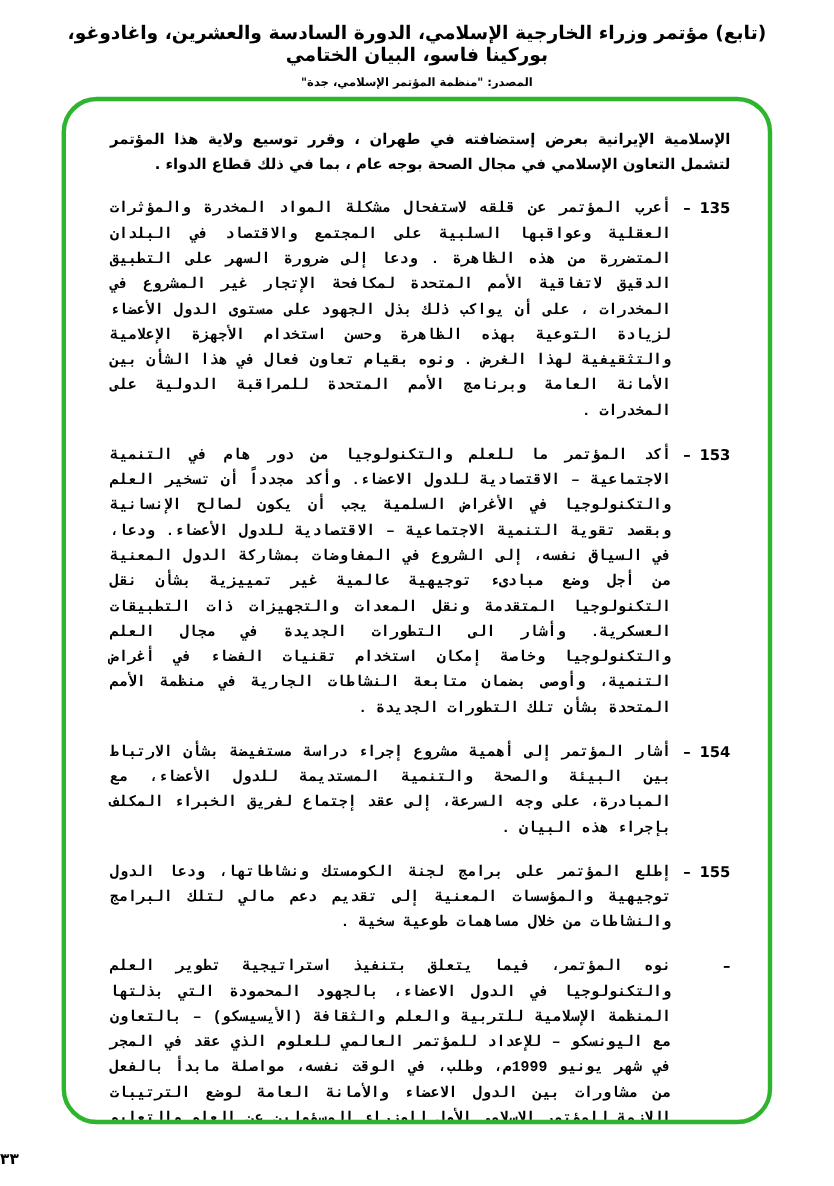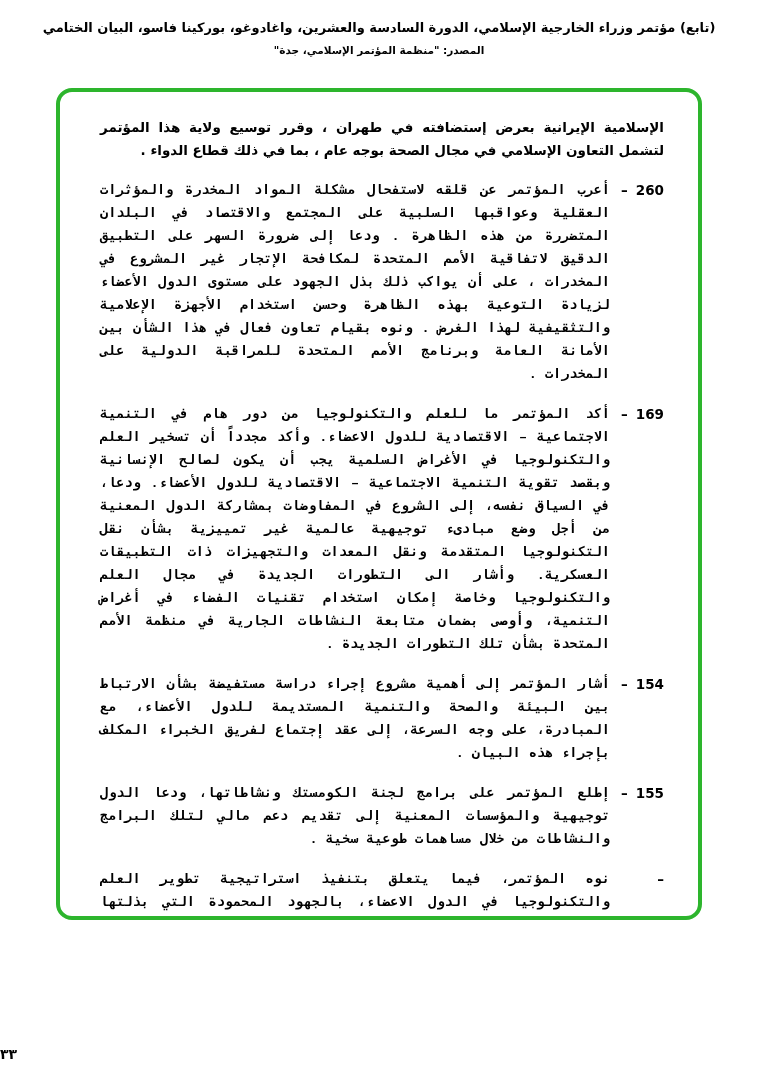--- a/index.html
+++ b/index.html
@@ -12,37 +12,37 @@
     font-family: "DejaVu Sans", sans-serif;
     position: relative;
     overflow: hidden;
   }
   .header {
     direction: rtl;
     text-align: center;
     padding-top: 20px;
   }
   .header-line1 {
-    font-size: 13px;
+    font-size: 17px;
     font-weight: bold;
     padding: 0 40px;
   }
   .header-line2 {
     font-size: 10.5px;
     font-weight: bold;
     margin-top: 9px;
   }
   .content-box {
     position: absolute;
     top: 88px;
     left: 56px;
     width: 646px;
-    height: 832px;
+    height: 934px;
     border: 4px solid #2db52d;
-    border-radius: 16px;
+    border-radius: 32px;
     direction: rtl;
     padding: 24px 34px 20px 40px;
     overflow: hidden;
   }
   .para {
     font-size: 13.5px;
     font-weight: bold;
     line-height: 23px;
     text-align: justify;
     margin: 0;
@@ -78,29 +78,29 @@
   <div class="header-line1">(تابع) مؤتمر وزراء الخارجية الإسلامي، الدورة السادسة والعشرين، واغادوغو، بوركينا فاسو، البيان الختامي</div>
   <div class="header-line2">المصدر:  "منظمة المؤتمر الإسلامي، جدة"</div>
 </div>
 
 <div class="content-box">
 
   <p class="para">الإسلامية الإيرانية بعرض إستضافته في طهران ، وقرر توسيع ولاية هذا المؤتمر لتشمل التعاون الإسلامي في مجال الصحة  بوجه عام ، بما في ذلك قطاع الدواء .</p>
 
   <div class="item">
     <div class="marker">
-      <span>260</span>
+      <span>135</span>
       <span>–</span>
     </div>
     <p class="para item-text">أعرب المؤتمر عن قلقه لاستفحال مشكلة المواد المخدرة والمؤثرات العقلية  وعواقبها السلبية على المجتمع والاقتصاد في البلدان المتضررة من هذه الظاهرة . ودعا إلى ضرورة السهر على التطبيق الدقيق لاتفاقية الأمم المتحدة لمكافحة الإتجار غير المشروع في المخدرات ، على أن يواكب ذلك بذل الجهود على مستوى الدول الأعضاء لزيادة التوعية بهذه الظاهرة وحسن استخدام الأجهزة الإعلامية والتثقيفية لهذا الغرض . ونوه بقيام تعاون فعال في هذا الشأن بين الأمانة العامة وبرنامج الأمم المتحدة للمراقبة الدولية على المخدرات .</p>
   </div>
 
   <div class="item">
     <div class="marker">
-      <span>169</span>
+      <span>153</span>
       <span>–</span>
     </div>
     <p class="para item-text">أكد المؤتمر ما للعلم والتكنولوجيا من دور هام في التنمية الاجتماعية – الاقتصادية للدول الاعضاء. وأكد مجدداً أن تسخير العلم والتكنولوجيا في الأغراض السلمية يجب أن يكون لصالح الإنسانية وبقصد تقوية التنمية الاجتماعية – الاقتصادية للدول الأعضاء. ودعا، في السياق نفسه، إلى الشروع في المفاوضات بمشاركة الدول المعنية من أجل وضع مبادىء توجيهية عالمية غير تمييزية بشأن نقل التكنولوجيا المتقدمة ونقل المعدات والتجهيزات ذات التطبيقات العسكرية. وأشار الى التطورات الجديدة في مجال العلم والتكنولوجيا وخاصة إمكان استخدام تقنيات الفضاء في أغراض التنمية، وأوصى بضمان متابعة النشاطات الجارية في منظمة الأمم المتحدة بشأن تلك التطورات الجديدة .</p>
   </div>
 
   <div class="item">
     <div class="marker">
       <span>154</span>
       <span>–</span>
     </div>

